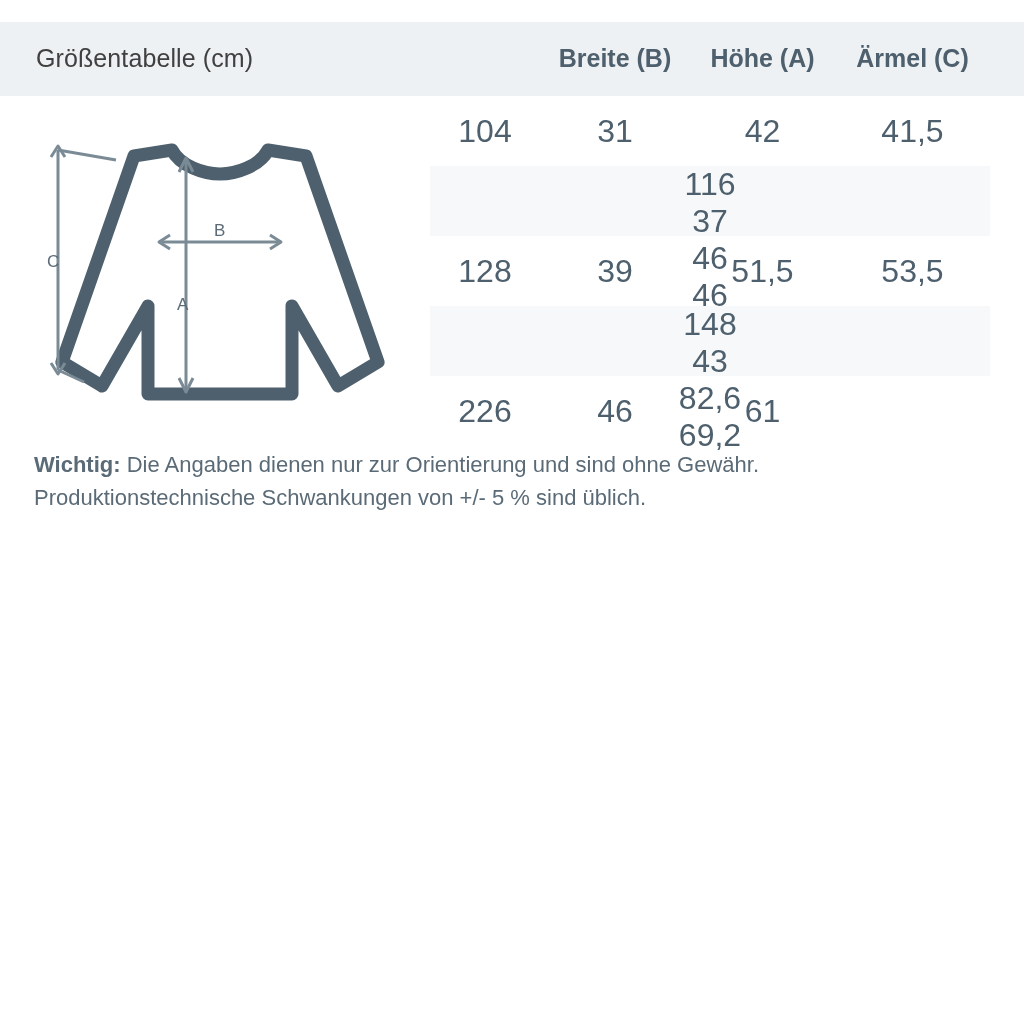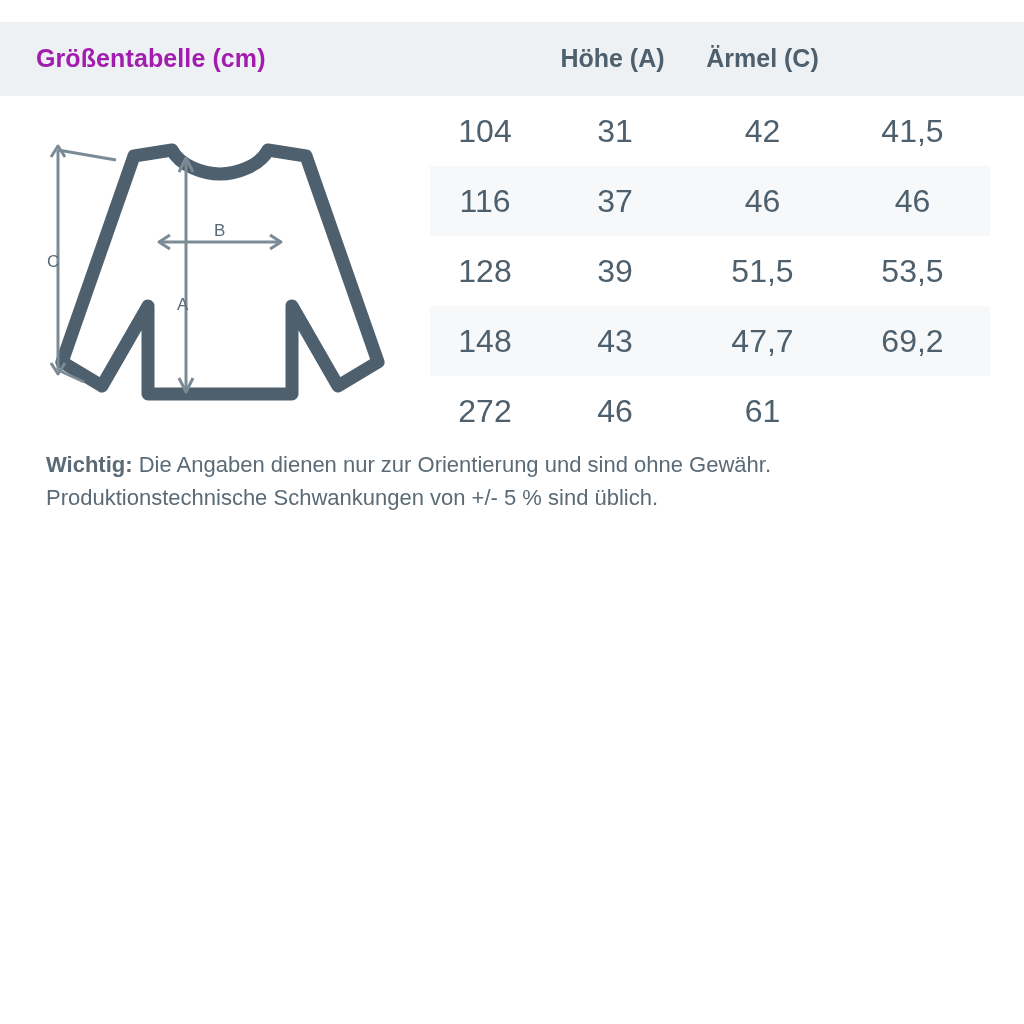--- a/index.html
+++ b/index.html
@@ -28,22 +28,22 @@
     top: 22px;
     width: 1024px;
     height: 74px;
     background: #eef1f3;
   }
   .header-title {
     position: absolute;
     left: 36px;
     top: 44px;
     font-size: 25px;
-    font-weight: bold;
-    color: #a21caf;
+    font-weight: normal;
+    color: #404040;
     letter-spacing: 0.1px;
     text-align: right;
   }
   .header-cols {
     position: absolute;
     left: 430px;
     top: 44px;
     width: 560px;
     display: flex;
     align-items: baseline;
@@ -67,20 +67,21 @@
     top: 96px;
     width: 560px;
   }
   .row {
     display: flex;
     align-items: center;
     height: 70px;
   }
   .row.alt {
     background: #f6f8f9;
+    flex-direction: column;
   }
   .cell {
     font-size: 32px;
     color: #4e606d;
     text-align: center;
   }
   .c-size { width: 110px; }
   .c-b    { width: 150px; }
   .c-a    { width: 145px; }
   .c-c    { width: 155px; }
@@ -90,39 +91,40 @@
     position: absolute;
     left: 20px;
     top: 110px;
     width: 400px;
     height: 320px;
   }
 
   
   .note {
     position: absolute;
-    left: 46px;
+    left: 34px;
     top: 448px;
     width: 950px;
     font-size: 22px;
     line-height: 33px;
     color: #5a6b77;
   }
 </style>
 </head>
 <body>
 
 <div class="sheet">
 
   <div class="header-band"></div>
 
   <div class="header-title">Größentabelle (cm)</div>
 
   <div class="header-cols">
     <div class="header-col hc-size"></div>
+    <div class="header-col hc-b">Breite (B)</div>
     <div class="header-col hc-a">Höhe (A)</div>
     <div class="header-col hc-c">Ärmel (C)</div>
   </div>
 
   <div class="table">
 
     <div class="row">
       <div class="cell c-size">104</div>
       <div class="cell c-b">31</div>
       <div class="cell c-a">42</div>
@@ -139,26 +141,26 @@
     <div class="row">
       <div class="cell c-size">128</div>
       <div class="cell c-b">39</div>
       <div class="cell c-a">51,5</div>
       <div class="cell c-c">53,5</div>
     </div>
 
     <div class="row alt">
       <div class="cell c-size">148</div>
       <div class="cell c-b">43</div>
-      <div class="cell c-a">47,7</div>
+      <div class="cell c-a">82,6</div>
       <div class="cell c-c">69,2</div>
     </div>
 
     <div class="row">
-      <div class="cell c-size">272</div>
+      <div class="cell c-size">226</div>
       <div class="cell c-b">46</div>
       <div class="cell c-a">61</div>
     </div>
 
   </div>
 
   <div class="illustration">
     <svg width="400" height="320" viewBox="0 0 400 320" xmlns="http://www.w3.org/2000/svg">
 
       <g fill="none" stroke="#4e606d" stroke-width="13" stroke-linejoin="round" stroke-linecap="round">

